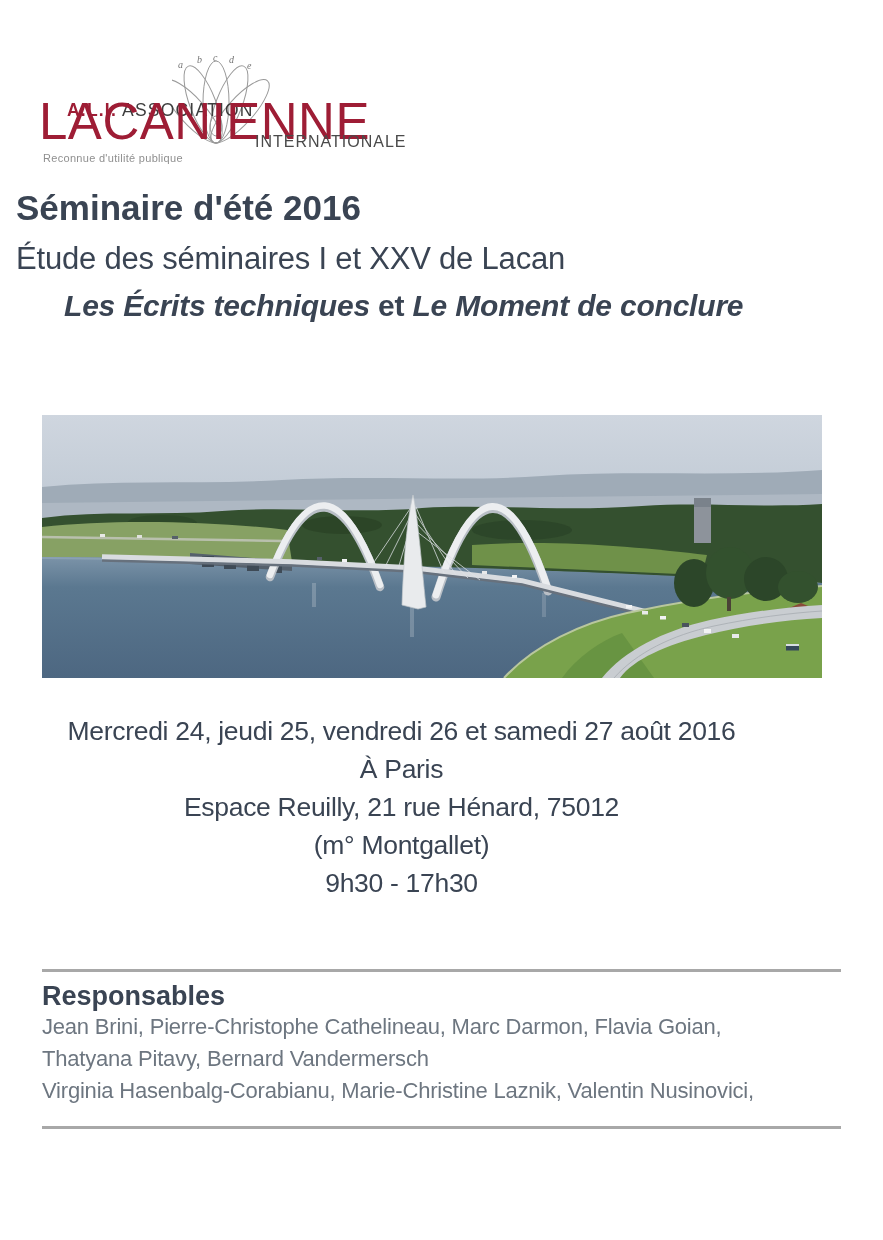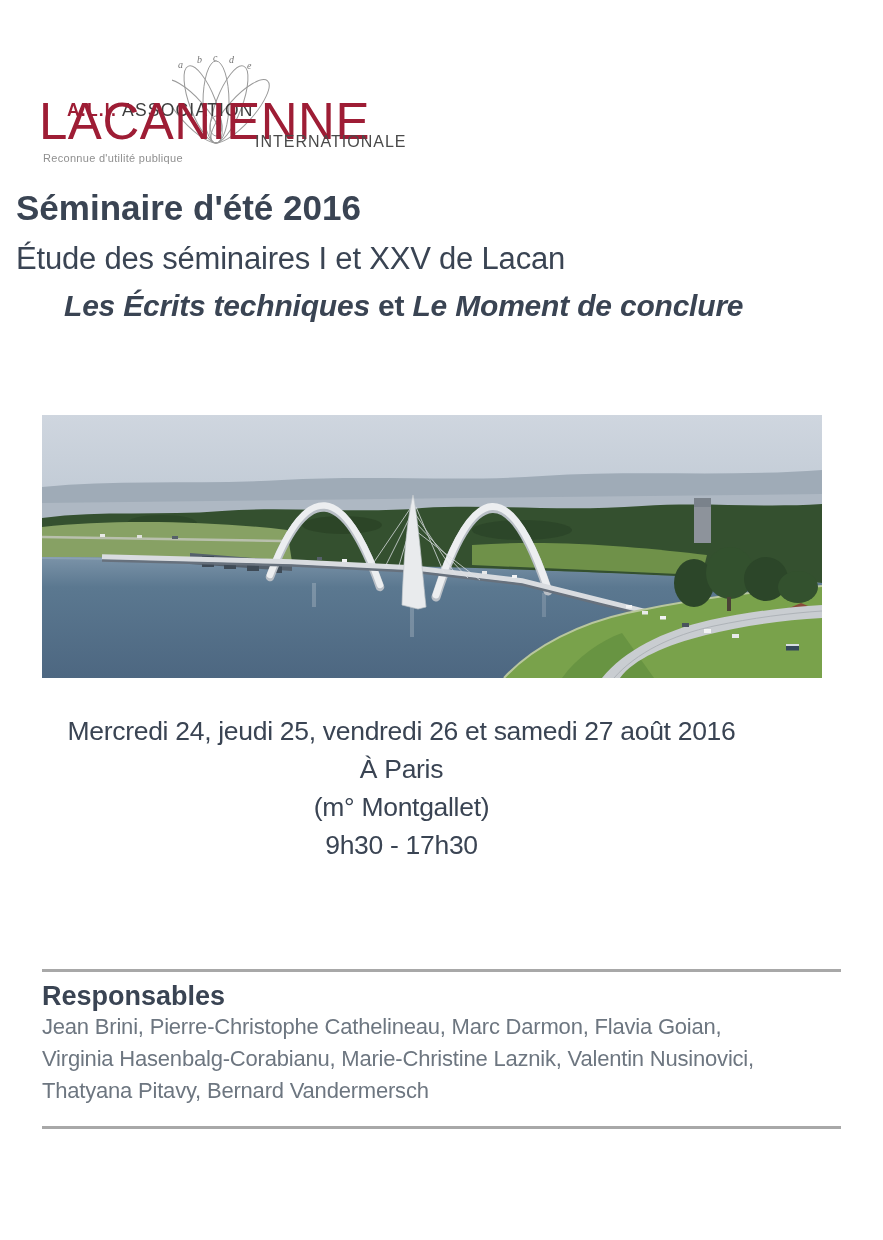--- a/index.html
+++ b/index.html
@@ -172,26 +172,27 @@
         <rect x="440" y="156" width="5" height="3" fill="#e8e9ea"></rect>
         <rect x="300" y="144" width="5" height="3" fill="#f2f3f4"></rect>
         <rect x="275" y="142" width="5" height="3" fill="#56606a"></rect>
       </g>
     </svg>
   </div>
 
   <div class="event-block">
     <div>Mercredi 24, jeudi 25, vendredi 26 et samedi 27 août 2016</div>
     <div>À Paris</div>
+    <div>Espace Reuilly, 21 rue Hénard, 75012</div>
     <div>(m° Montgallet)</div>
     <div>9h30 - 17h30</div>
   </div>
 
   <div class="rule rule-top"></div>
   <div class="resp-heading">Responsables</div>
   <div class="resp-names">
     <div>Jean Brini, Pierre-Christophe Cathelineau, Marc Darmon, Flavia Goian,</div>
+    <div>Thatyana Pitavy, Bernard Vandermersch</div>
     <div>Virginia Hasenbalg-Corabianu, Marie-Christine Laznik, Valentin Nusinovici,</div>
-    <div>Thatyana Pitavy, Bernard Vandermersch</div>
   </div>
   <div class="rule rule-bottom"></div>
 
 </div>
 
 </body></html>

